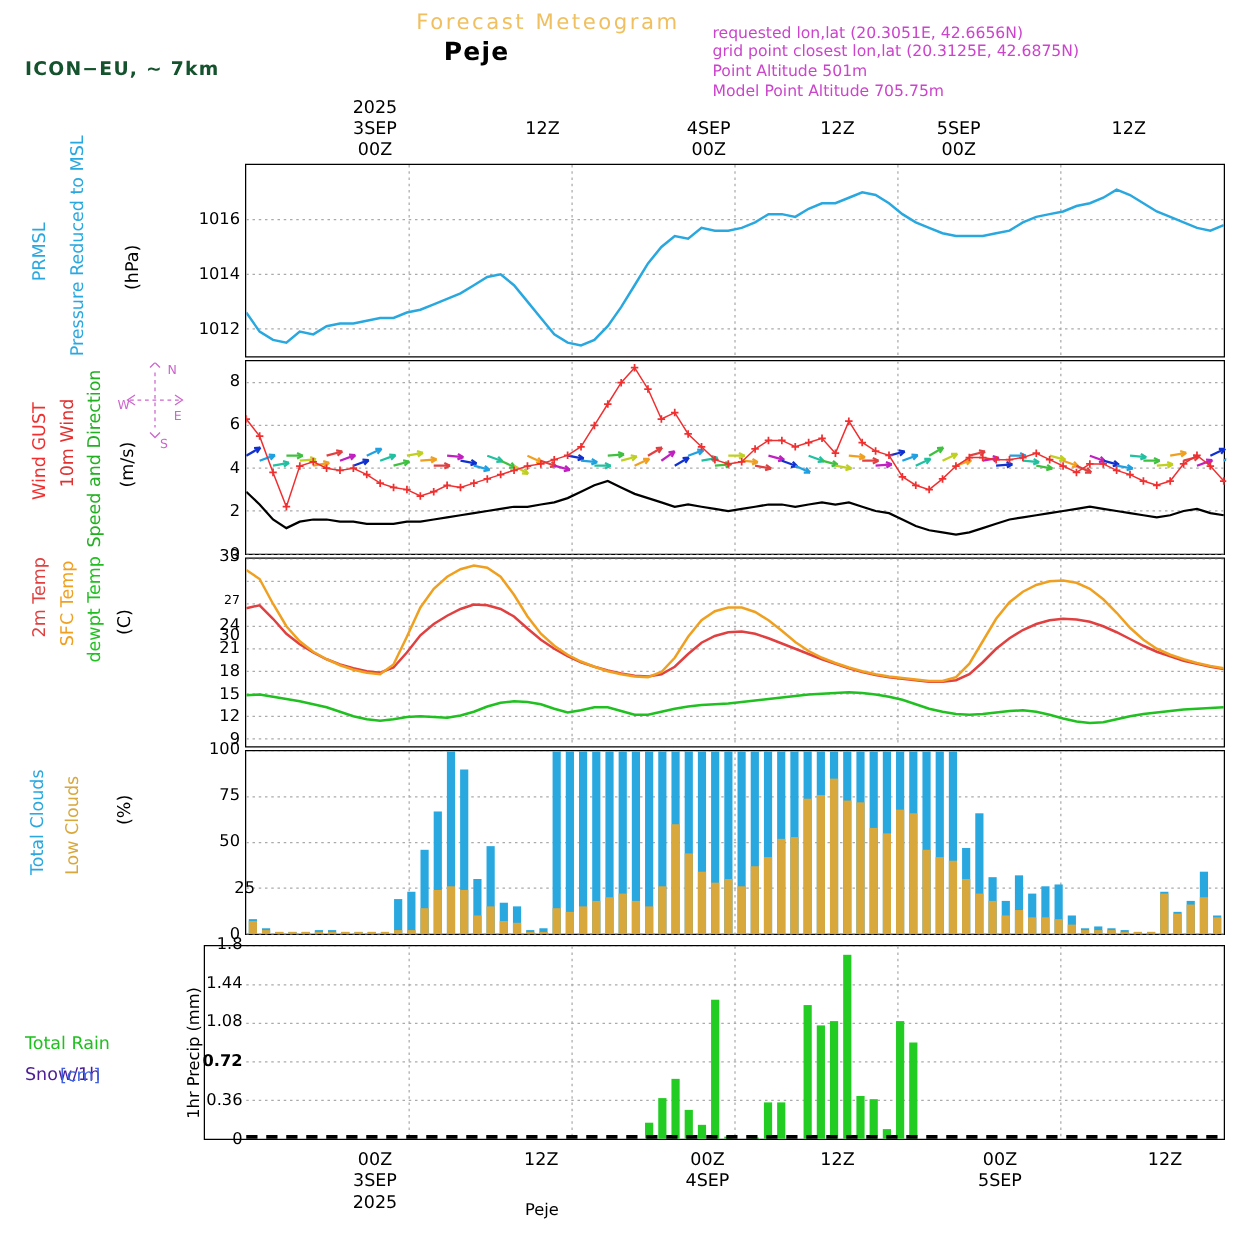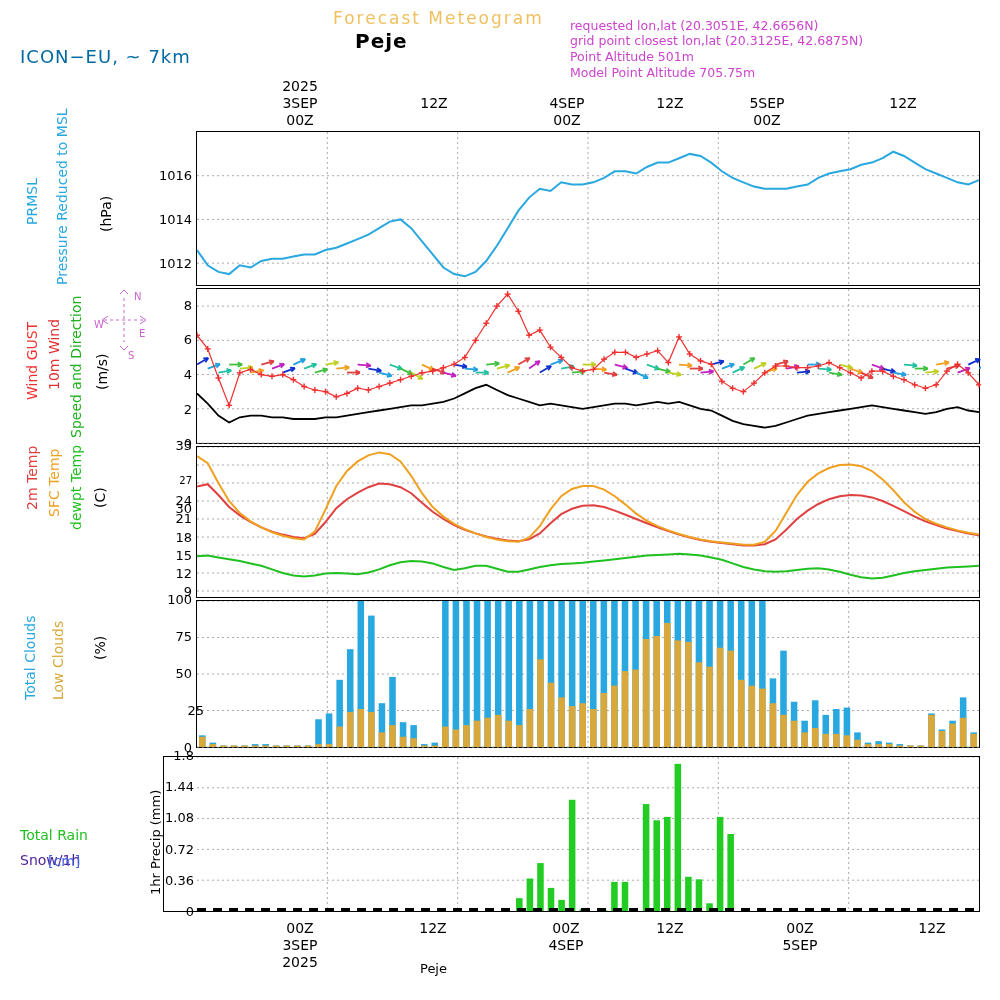--- a/index.html
+++ b/index.html
@@ -1,21 +1,21 @@
 <!DOCTYPE html>
 <html><head>
 <meta charset="utf-8">
 <style>
   html,body{margin:0;padding:0;background:#ffffff;}
   body{width:1000px;height:1000px;position:relative;font-family:"DejaVu Sans",sans-serif;overflow:hidden;}
   .abs{position:absolute;}
   
   #hdr-forecast{left:333px;top:8px;font-size:17px;color:#f0c060;letter-spacing:2px;}
   #hdr-title{left:355px;top:29px;font-size:20px;font-weight:bold;color:#000;letter-spacing:1px;}
-  #hdr-model{left:20px;top:46px;font-size:18px;color:#0369a1;letter-spacing:1px;}
+  #hdr-model{left:20px;top:46px;font-size:15px;color:#14532d;letter-spacing:1px;font-weight:bold;}
   .meta{color:#cc44cc;font-size:12.5px;text-align:left;width:420px;left:570px;}
   #meta1{top:18px;}
   #meta2{top:33px;}
   #meta3{top:49px;}
   #meta4{top:65px;}
   #watermark{left:965px;top:640px;font-size:11px;color:#d8d8d8;transform:rotate(90deg);transform-origin:left top;}
   
   .toptick{font-size:14px;color:#000;text-align:center;width:80px;}
   
   .panel{position:absolute;border:1.5px solid #000;background:#fff;box-sizing:border-box;}
@@ -685,21 +685,21 @@
     <div class="ylab" style="left: 132px; width: 60px; top: 474.833px; font-size: 10px;">27</div>
     <div class="ylab" style="left: 132px; width: 60px; top: 456.593px; font-size: 13px; margin-top: 44px;">30</div>
     <div class="ylab" style="left: 132px; width: 60px; top: 438.353px; font-size: 13px;">33</div>
     <div class="ylab" style="left: 132px; width: 60px; top: 740.353px; font-size: 13px;">0</div>
     <div class="ylab" style="left: 144px; width: 60px; top: 703.353px; font-size: 13px;">25</div>
     <div class="ylab" style="left: 132px; width: 60px; top: 666.353px; font-size: 13px;">50</div>
     <div class="ylab" style="left: 132px; width: 60px; top: 629.353px; font-size: 13px;">75</div>
     <div class="ylab" style="left: 132px; width: 60px; top: 592.353px; font-size: 13px;">100</div>
     <div class="ylab" style="left: 136px; width: 58px; top: 904px; font-size: 13px;">0</div>
     <div class="ylab" style="left: 136px; width: 58px; top: 872.8px; font-size: 13px;">0.36</div>
-    <div class="ylab" style="left: 136px; width: 58px; top: 841.6px; font-size: 13px;">0.72</div>
+    <div class="ylab" style="left: 136px; width: 58px; top: 841.6px; font-size: 13px; font-weight: bold;">0.72</div>
     <div class="ylab" style="left: 136px; width: 58px; top: 810.4px; font-size: 13px;">1.08</div>
     <div class="ylab" style="left: 136px; width: 58px; top: 779.2px; font-size: 13px;">1.44</div>
     <div class="ylab" style="left: 136px; width: 58px; top: 748px; font-size: 13px;">1.8</div>
   </div>
 
 <div class="sidelab" style="left:24px;top:225px;color:#29a8e0;">PRMSL</div>
 <div class="sidelab" style="left:54px;top:285px;color:#29a8e0;">Pressure Reduced to MSL</div>
 <div class="unit" style="left:98px;top:232px;">(hPa)</div>
 
 <div class="sidelab" style="left:24px;top:400px;color:#f03030;">Wind GUST</div>

